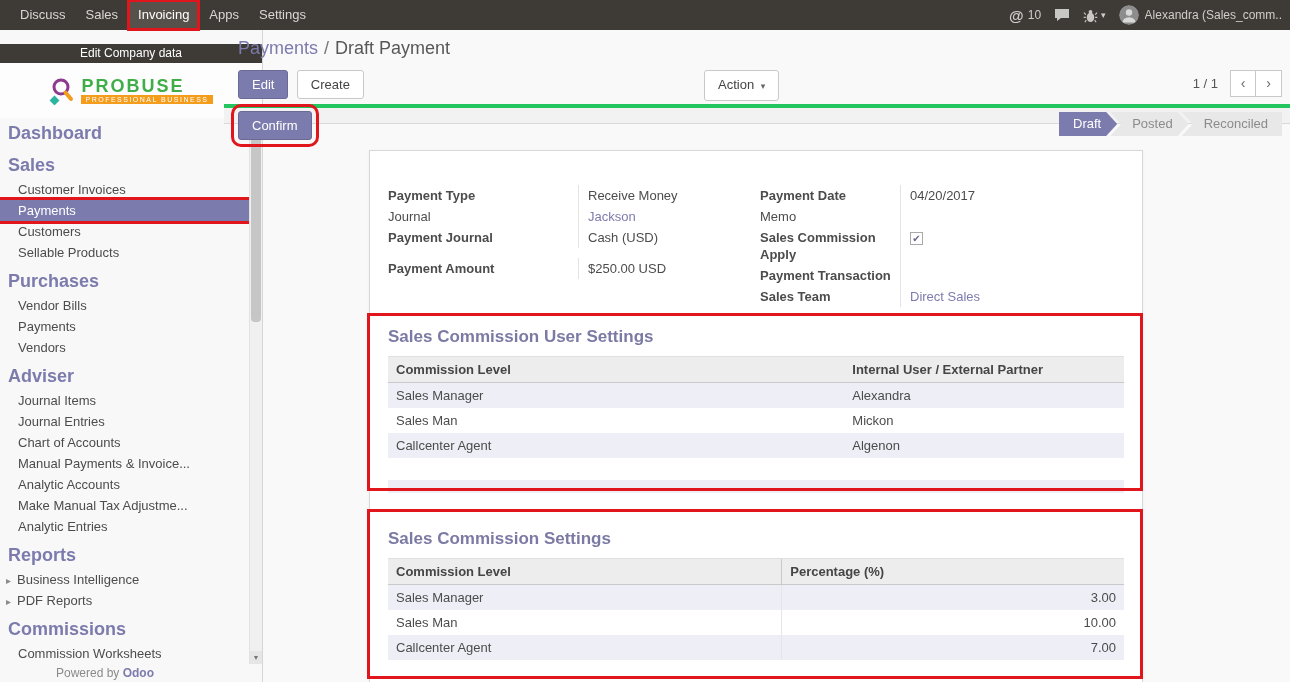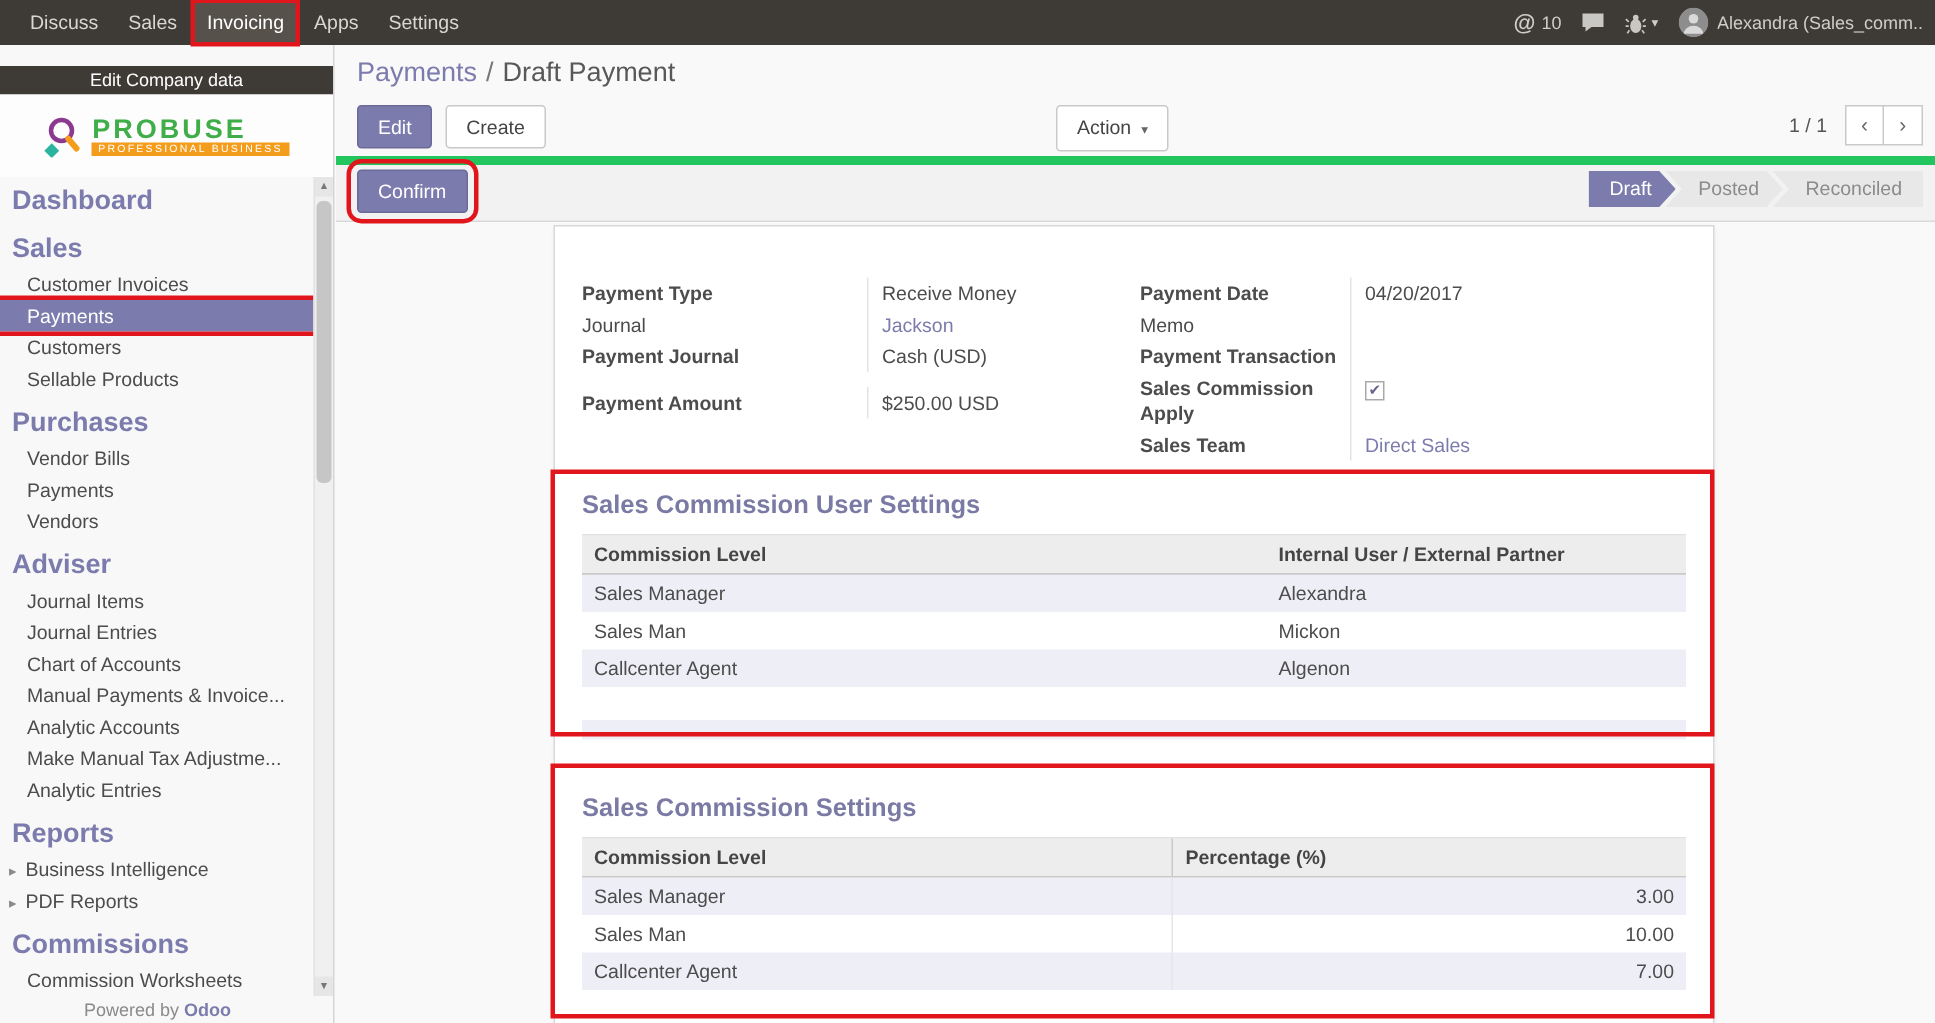--- a/index.html
+++ b/index.html
@@ -17,21 +17,21 @@
                color:#cfcdc9; font-size:12px; }
   .mention { display:flex; align-items:center; gap:4px; }
   .mention .at { font-size:15px; font-weight:bold; }
   .systray { display:flex; align-items:center; }
   .caret { font-size:9px; margin-left:3px; color:#cfcdc9; }
   .user-box { display:flex; align-items:center; gap:6px; max-width:175px; }
   .avatar { width:20px; height:20px; border-radius:50%; overflow:hidden; flex:0 0 auto; }
   .user-name { white-space:nowrap; overflow:hidden; font-size:12px; }
 
   
-  .sidebar { position:absolute; top:30px; left:0; width:223px; height:652px; background:#f8f8f8;
+  .sidebar { position:absolute; top:30px; left:0; width:263px; height:652px; background:#f8f8f8;
              border-right:1px solid #d6d6d6; z-index:5; }
   .edit-company { margin-top:14px; height:19px; background:#3e3b37; color:#fff; font-size:12px;
                   text-align:center; line-height:19px; cursor:pointer; }
   .logo-area { height:55px; background:#fdfdfd; display:flex; align-items:center; justify-content:center; gap:6px; }
   .logo-text { color:#3fae49; font-weight:bold; font-size:18px; letter-spacing:2px; line-height:18px; }
   .logo-tag { background:#f49d1d; color:#fff; font-size:7px; letter-spacing:1.5px; padding:1px 4px; text-align:center; }
   .menu { position:absolute; top:88px; left:0; right:13px; bottom:24px; overflow:hidden; }
   .menu-header { margin-top:5px; padding:3px 8px; color:#7c7bad; font-weight:bold; font-size:18px; cursor:pointer; }
   .menu-header:first-child { margin-top:2px; }
   .menu-item { padding:3px 8px 3px 18px; font-size:13px; color:#4c4c4c; cursor:pointer; white-space:nowrap; }
@@ -60,22 +60,22 @@
   .btn-default { background:#fff; border:1px solid #c9c9c9; color:#444; margin-left:4px; }
   .action-btn { position:absolute; left:462px; top:0; }
   .pager { position:absolute; right:0; top:0; display:flex; align-items:center; gap:12px; }
   .pager-text { font-size:13px; color:#555; }
   .pager-group { display:flex; }
   .pager-btn { width:26px; height:27px; background:#fff; border:1px solid #c9c9c9; color:#666;
                text-align:center; line-height:25px; font-size:14px; cursor:pointer; }
   .pager-btn + .pager-btn { border-left:none; }
 
   
-  .statusbar { position:absolute; top:104px; left:224px; right:0; height:44px; background:#f2f2f2;
-               border-top:6px solid #22c55e; border-bottom:1px solid #d9d9d9; z-index:6; }
+  .statusbar { position:absolute; top:104px; left:224px; right:0; height:20px; background:#f2f2f2;
+               border-top:4px solid #22c55e; border-bottom:1px solid #d9d9d9; z-index:6; }
   .confirm-btn { position:absolute; left:14px; top:3px; outline:3px solid #e0161c; outline-offset:4px; }
   .status-widget { position:absolute; right:8px; top:4px; display:flex; }
   .status { height:24px; line-height:24px; padding:0 16px 0 22px; background:#e8e8e8; color:#8b8b8b;
             font-size:13px; margin-left:-7px; cursor:pointer;
             clip-path:polygon(0 0, calc(100% - 11px) 0, 100% 50%, calc(100% - 11px) 100%, 0 100%, 11px 50%); }
   .status:first-child { margin-left:0; padding-left:14px;
             clip-path:polygon(0 0, calc(100% - 11px) 0, 100% 50%, calc(100% - 11px) 100%, 0 100%); }
   .status:last-child { padding-right:14px;
             clip-path:polygon(0 0, 100% 0, 100% 100%, 0 100%, 11px 50%); }
   .status.active { background:#7c7bad; color:#fff; }
@@ -272,26 +272,26 @@
     <div class="col-right">
         <div class="field-row">
           <div class="field-label bold">Payment Date</div>
           <div class="field-value">04/20/2017</div>
         </div>
         <div class="field-row">
           <div class="field-label">Memo</div>
           <div class="field-value"></div>
         </div>
         <div class="field-row">
+          <div class="field-label bold">Sales Commission Apply</div>
+          <div class="field-value"><span class="checkbox checked">✔</span></div>
+        </div>
+        <div class="field-row">
           <div class="field-label bold">Payment Transaction</div>
           <div class="field-value"></div>
-        </div>
-        <div class="field-row">
-          <div class="field-label bold">Sales Commission Apply</div>
-          <div class="field-value"><span class="checkbox checked">✔</span></div>
         </div>
         <div class="field-row">
           <div class="field-label bold">Sales Team</div>
           <div class="field-value"><span class="link">Direct Sales</span></div>
         </div>
       </div>
   </div>
 
   <div class="section first">
     <h2>Sales Commission User Settings</h2>

